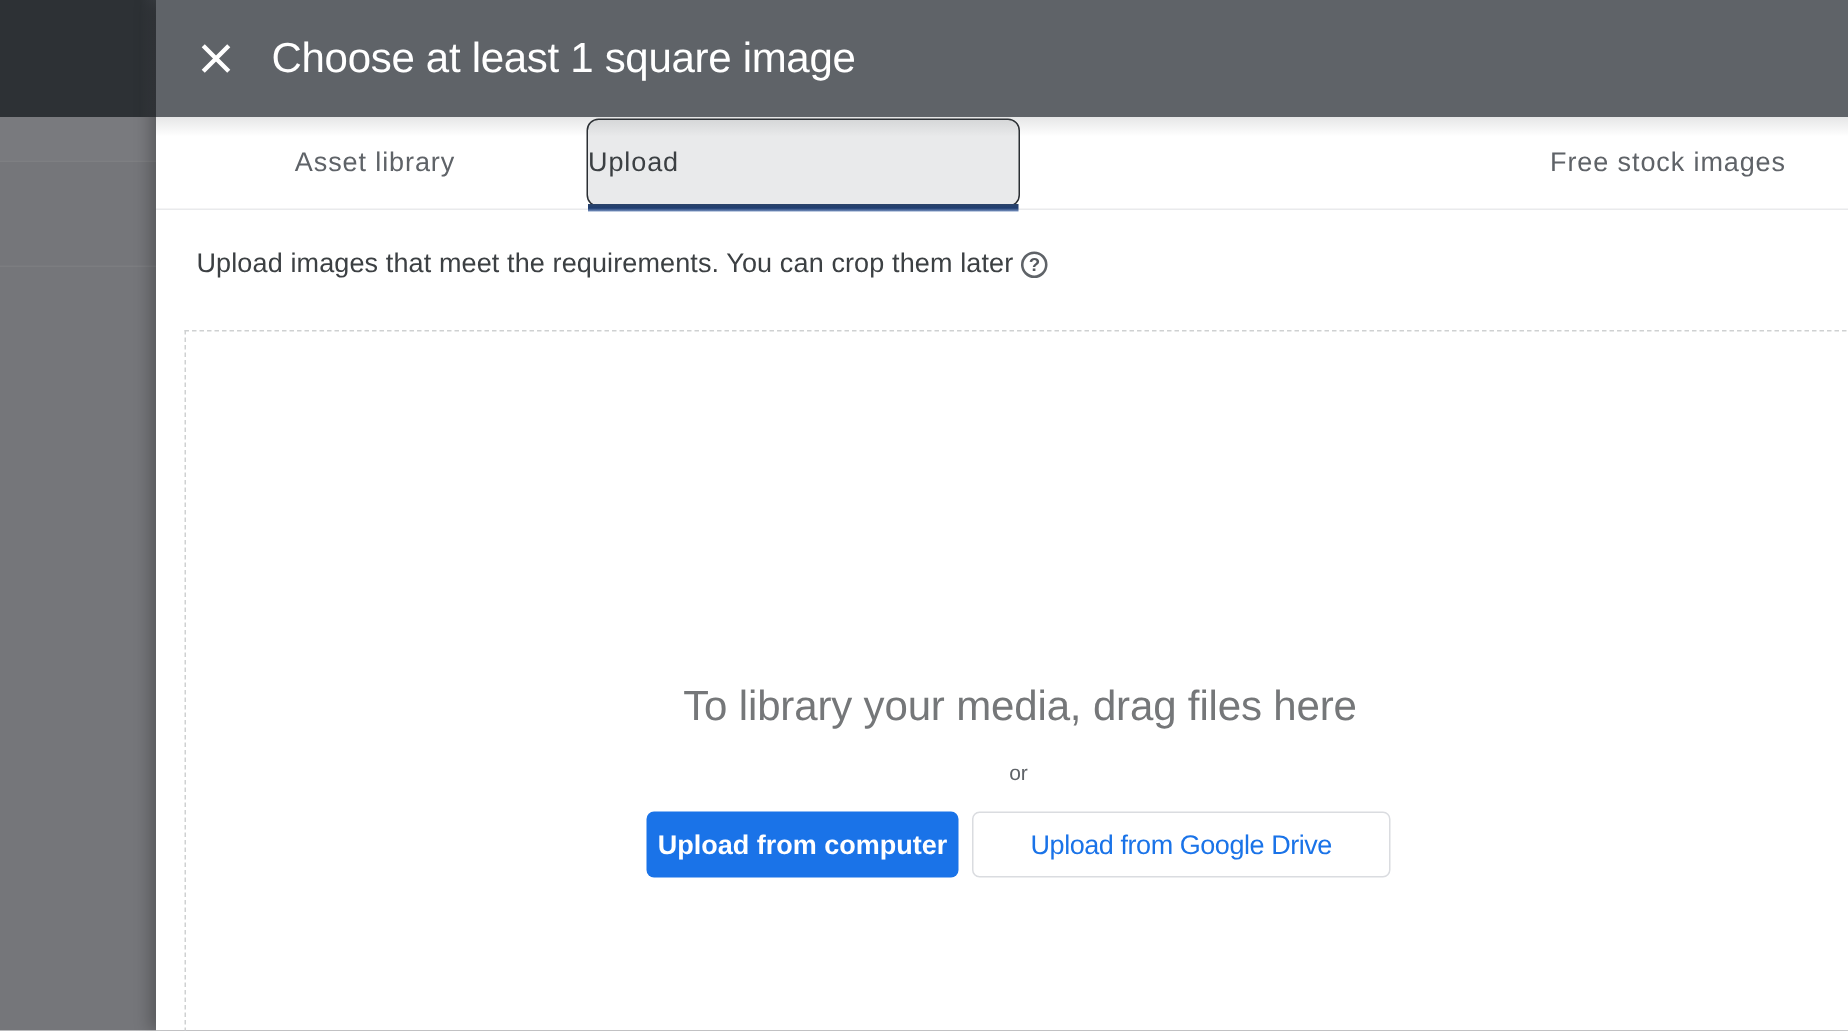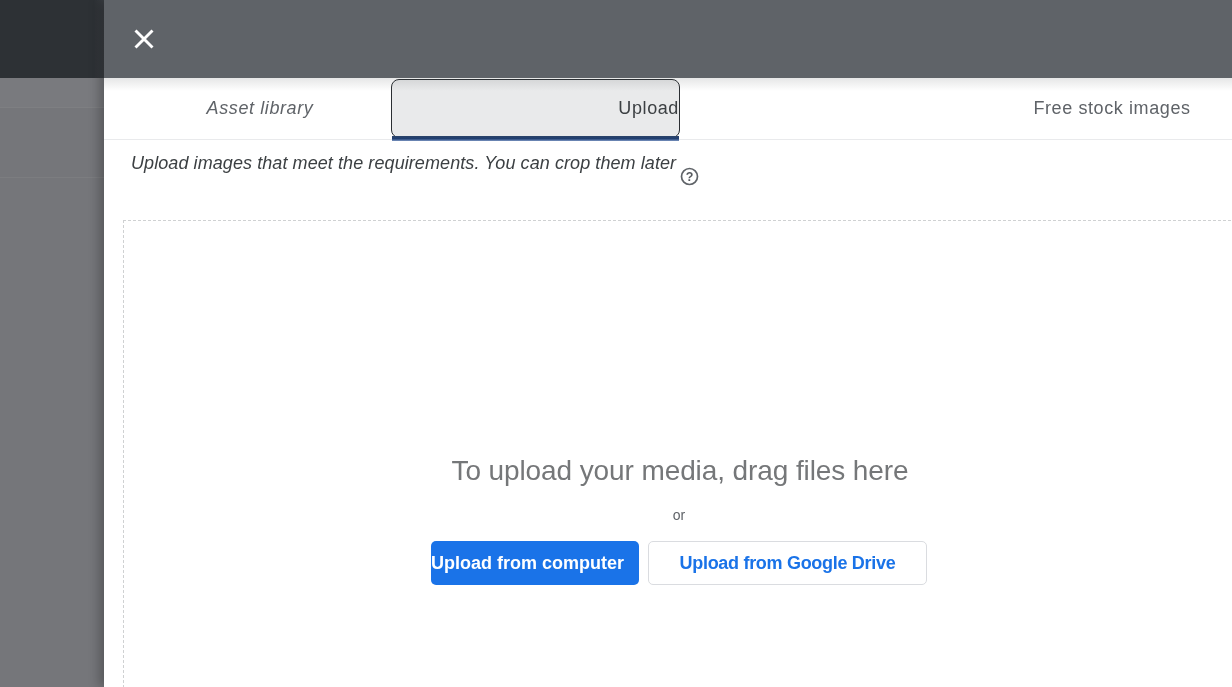--- a/index.html
+++ b/index.html
@@ -13,64 +13,65 @@
            box-shadow:-5px 0 10px rgba(0,0,0,0.25); }
   .mhead { position:absolute; left:0; top:0; width:100%; height:78px; background:#5f6368; }
   .hshadow { position:absolute; left:0; top:78px; width:100%; height:13px; z-index:6;
              background:linear-gradient(180deg, rgba(60,64,67,0.13) 0%, rgba(60,64,67,0.0) 100%); }
   .closex { position:absolute; left:30px; top:29px; }
   .mtitle { position:absolute; left:77px; top:23px; font-size:28px; letter-spacing:-0.2px; color:#ffffff; white-space:nowrap; }
   .tabs { position:absolute; left:0; top:78px; width:1160px; height:62px; background:#fff;
           border-bottom:1px solid #e9eaec; }
   .tab { position:absolute; top:0; width:288px; height:61px; text-align:center;
          font-size:18px; letter-spacing:0.6px; color:#5f6368; line-height:61px; white-space:nowrap; }
-  .tab.t1 { left:12px;font-style:italic; }
+  .tab.t1 { left:2px; }
   .tab.t3 { left:579px; }
   .tab.t4 { left:864px; }
   .seltab { position:absolute; left:287px; top:1px; width:289px; height:59px;
             background:#e9eaeb; border:1px solid #2b2f33; border-radius:8px;
-            font-size:18px; letter-spacing:0.6px; color:#3c4043; text-align:right; line-height:57px; }
+            font-size:18px; letter-spacing:0.6px; color:#3c4043; text-align:left; line-height:57px; }
   .seltab:after { content:""; position:absolute; left:0px; right:0px; bottom:-3.5px; height:4.5px;
                   background:linear-gradient(180deg,#2c4469 0%,#1f3e71 55%,#7d97c4 100%); }
-  .infotext { position:absolute; left:27px; top:153px; font-size:18px; letter-spacing:0.08px; color:#3c4043; white-space:nowrap;font-style:italic; }
+  .infotext { position:absolute; left:27px; top:165px; font-size:18px; letter-spacing:0.08px; color:#3c4043; white-space:nowrap; }
   .helpicon { position:absolute; left:576px; top:167px; }
   .dashbox { position:absolute; left:19px; top:220px; width:1118px; height:478px;
              border:1px dashed #cfd1d2; }
   .bigtext { position:absolute; left:576px; top:455px; transform:translateX(-50%);
              font-size:28px; letter-spacing:-0.1px; color:#757779; white-space:nowrap; }
   .ortext { position:absolute; left:575px; top:506.5px; transform:translateX(-50%);
             font-size:14px; color:#5f6368; }
   .btnblue { position:absolute; left:327px; top:541px; width:208px; height:44px;
              background:#1a73e8; border-radius:5px; color:#fff; font-size:18px; font-weight:bold;
-             text-align:left; line-height:44px; white-space:nowrap; }
+             text-align:center; line-height:44px; white-space:nowrap; }
   .btnwhite { position:absolute; left:544px; top:541px; width:279px; height:44px;
               background:#fff; border:1px solid #dadce0; border-radius:5px; color:#1a73e8;
-              font-size:18px; letter-spacing:-0.3px; font-weight:bold; text-align:center; line-height:42px; white-space:nowrap; }
+              font-size:18px; letter-spacing:-0.3px; font-weight:normal; text-align:center; line-height:42px; white-space:nowrap; }
 </style>
 </head>
 <body>
   <div class="darkblock"></div>
   <div class="topband"></div>
   <div class="hline1"></div>
   <div class="hline2"></div>
   <div class="modal">
     <div class="mhead">
       <svg class="closex" width="20" height="20" viewBox="0 0 20 20">
         <path d="M1.5 1.5 L18.5 18.5 M18.5 1.5 L1.5 18.5" stroke="#ffffff" stroke-width="2.9" fill="none"></path>
       </svg>
+      <div class="mtitle">Choose at least 1 square image</div>
     </div>
     <div class="tabs">
       <div class="tab t1">Asset library</div>
       <div class="tab t4">Free stock images</div>
       <div class="seltab">Upload</div>
     </div>
     <div class="hshadow"></div>
     <div class="infotext">Upload images that meet the requirements. You can crop them later</div>
     <svg class="helpicon" width="19" height="19" viewBox="0 0 19 19">
       <circle cx="9.5" cy="9.5" r="8" fill="none" stroke="#5f6368" stroke-width="1.7"></circle>
       <text x="9.6" y="13.9" text-anchor="middle" font-family="Liberation Sans" font-size="12.5" font-weight="bold" fill="#55595e">?</text>
     </svg>
     <div class="dashbox"></div>
-    <div class="bigtext">To upload your media, drag files here</div>
+    <div class="bigtext">To library your media, drag files here</div>
     <div class="ortext">or</div>
     <div class="btnblue">Upload from computer</div>
     <div class="btnwhite">Upload from Google Drive</div>
   </div>
 
 </body></html>

